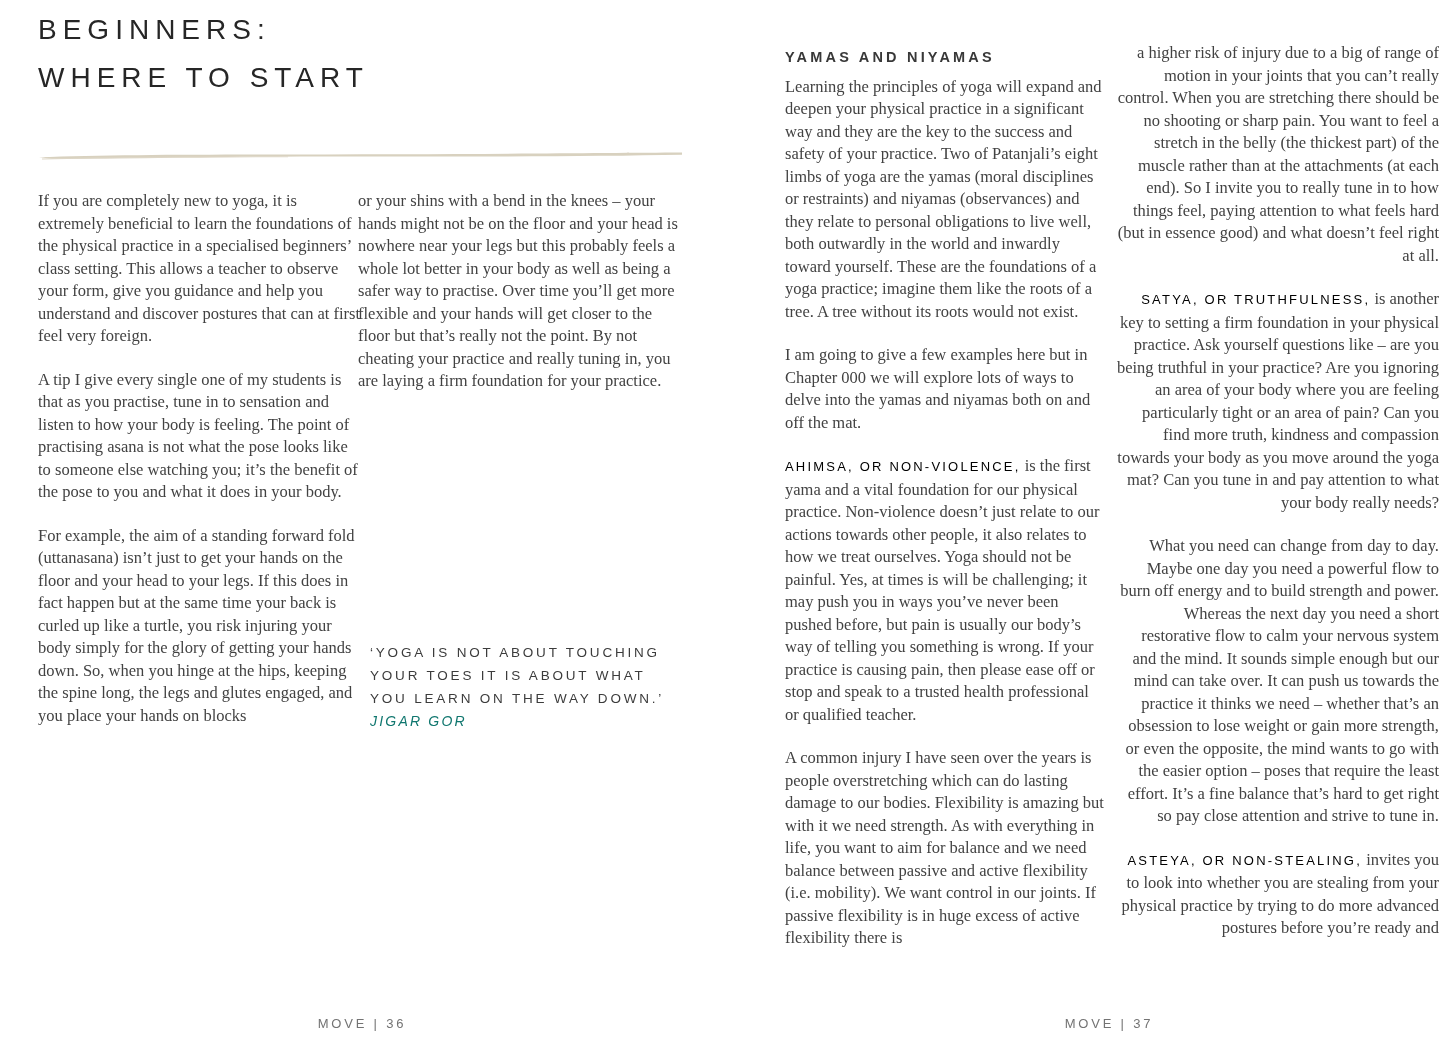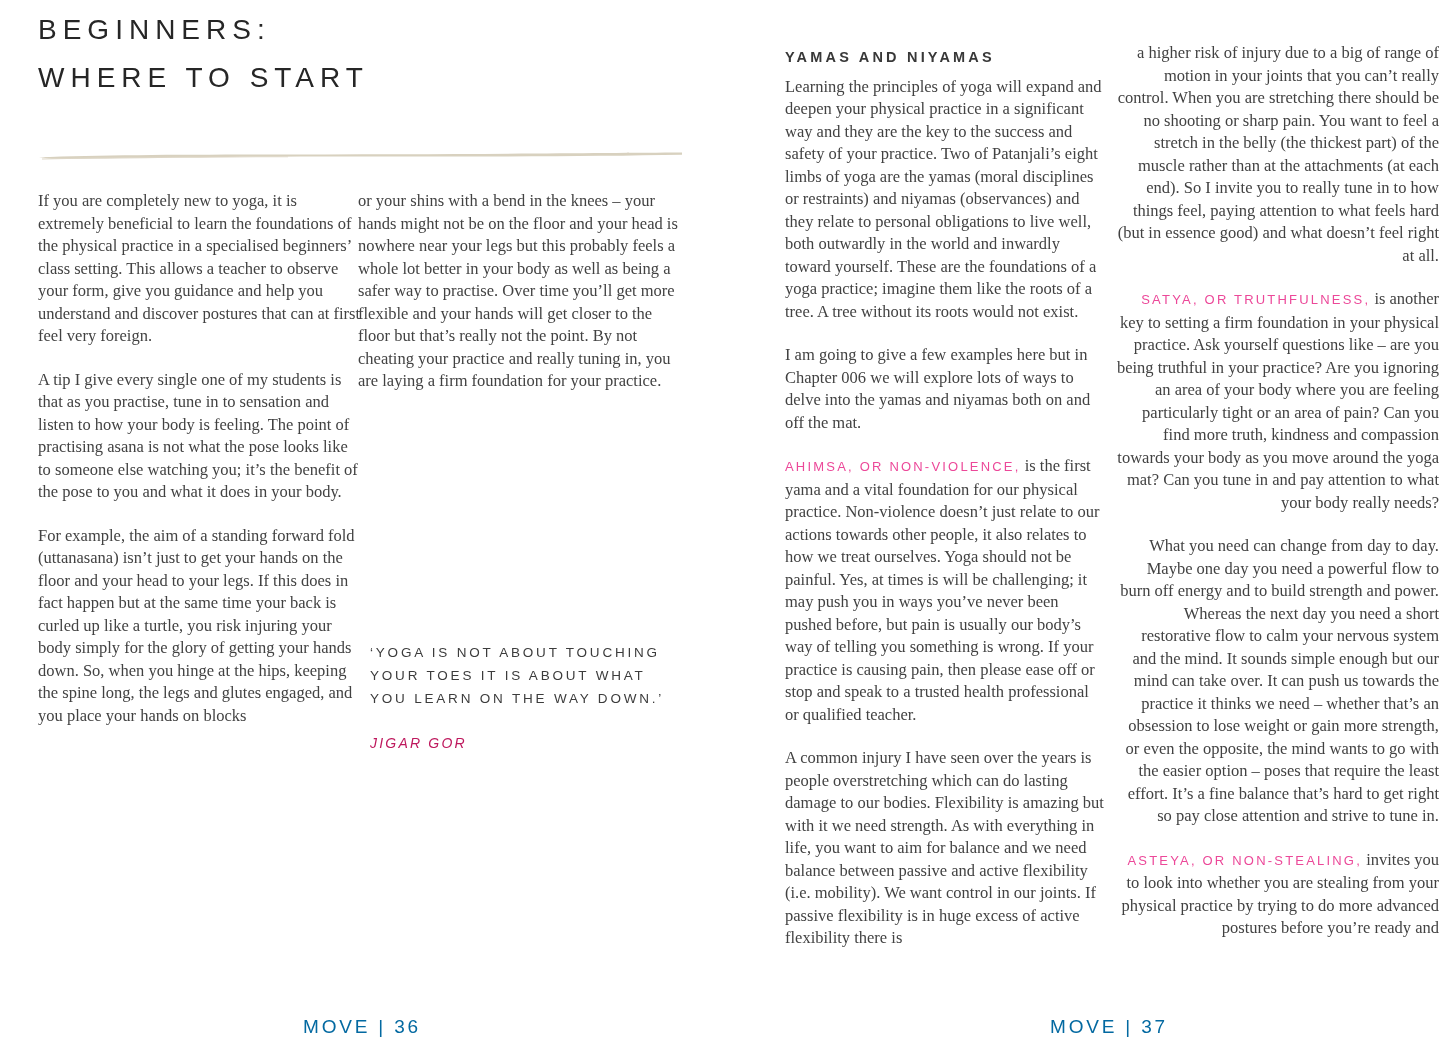--- a/index.html
+++ b/index.html
@@ -19,32 +19,32 @@
   #colL1{left:38px;top:190px;width:324px;}
   #colL2{left:358px;top:190px;width:324px;}
   #colR1{left:785px;top:46px;width:320px;}
   #colR2{left:1115px;top:42px;width:324px;text-align:right;}
   .section-heading{
     font-family:"Liberation Sans", sans-serif;font-weight:700;
     font-size:14.5px;letter-spacing:3.2px;color:#383838;margin:0 0 7px 0;
   }
   .lead{
     font-family:"Liberation Sans", sans-serif;
-    font-size:13px;letter-spacing:2.2px;color:#ec4899;
+    font-size:13px;letter-spacing:2.2px;color:#000000;
   }
   .quote{
     position:absolute;left:370px;top:641px;width:315px;text-align:left;
     font-family:"Liberation Sans", sans-serif;font-size:13.5px;
     letter-spacing:2.8px;line-height:23px;color:#3c3c3c;
   }
-  .quote-attr{margin-top:22px;font-style:italic;font-size:14px;letter-spacing:2.2px;color:#be185d;}
+  .quote-attr{font-style:italic;font-size:14px;letter-spacing:2.2px;color:#0f766e;}
   .footer{
     position:absolute;top:1016px;width:648px;text-align:center;
-    font-family:"Liberation Sans", sans-serif;font-size:19px;
-    letter-spacing:2.8px;color:#0369a1;
+    font-family:"Liberation Sans", sans-serif;font-size:13px;
+    letter-spacing:2.8px;color:#737373;
   }
   #footerL{left:38px;}
   #footerR{left:785px;}
 </style>
 </head>
 <body>
 
 <div class="spread">
 
   <header class="title">
@@ -70,21 +70,21 @@
   <div class="quote">
     <div>‘YOGA IS NOT ABOUT TOUCHING</div>
     <div>YOUR TOES IT IS ABOUT WHAT</div>
     <div>YOU LEARN ON THE WAY DOWN.’</div>
     <div class="quote-attr">JIGAR GOR</div>
   </div>
 
   <div class="col" id="colR1">
     <h2 class="section-heading">YAMAS AND NIYAMAS</h2>
     <p>Learning the principles of yoga will expand and deepen your physical practice in a significant way and they are the key to the success and safety of your practice. Two of Patanjali’s eight limbs of yoga are the yamas (moral disciplines or restraints) and niyamas (observances) and they relate to personal obligations to live well, both outwardly in the world and inwardly toward yourself. These are the foundations of a yoga practice; imagine them like the roots of a tree. A tree without its roots would not exist.</p>
-    <p>I am going to give a few examples here but in Chapter 006 we will explore lots of ways to delve into the yamas and niyamas both on and off the mat.</p>
+    <p>I am going to give a few examples here but in Chapter 000 we will explore lots of ways to delve into the yamas and niyamas both on and off the mat.</p>
     <p><span class="lead">AHIMSA, OR NON-VIOLENCE,</span><span> is the first yama and a vital foundation for our physical practice. Non-violence doesn’t just relate to our actions towards other people, it also relates to how we treat ourselves. Yoga should not be painful. Yes, at times is will be challenging; it may push you in ways you’ve never been pushed before, but pain is usually our body’s way of telling you something is wrong. If your practice is causing pain, then please ease off or stop and speak to a trusted health professional or qualified teacher.</span></p>
     <p>A common injury I have seen over the years is people overstretching which can do lasting damage to our bodies. Flexibility is amazing but with it we need strength. As with everything in life, you want to aim for balance and we need balance between passive and active flexibility (i.e. mobility). We want control in our joints. If passive flexibility is in huge excess of active flexibility there is</p>
   </div>
 
   <div class="col" id="colR2">
     <p>a higher risk of injury due to a big of range of motion in your joints that you can’t really control. When you are stretching there should be no shooting or sharp pain. You want to feel a stretch in the belly (the thickest part) of the muscle rather than at the attachments (at each end). So I invite you to really tune in to how things feel, paying attention to what feels hard (but in essence good) and what doesn’t feel right at all.</p>
     <p><span class="lead">SATYA, OR TRUTHFULNESS,</span><span> is another key to setting a firm foundation in your physical practice. Ask yourself questions like – are you being truthful in your practice?  Are you ignoring an area of your body where you are feeling particularly tight or an area of pain?  Can you find more truth, kindness and compassion towards your body as you move around the yoga mat?  Can you tune in and pay attention to what your body really needs?</span></p>
     <p>What you need can change from day to day. Maybe one day you need a powerful flow to burn off energy and to build strength and power. Whereas the next day you need a short restorative flow to calm your nervous system and the mind. It sounds simple enough but our mind can take over. It can push us towards the practice it thinks we need – whether that’s an obsession to lose weight or gain more strength, or even the opposite, the mind wants to go with the easier option – poses that require the least effort. It’s a fine balance that’s hard to get right so pay close attention and strive to tune in.</p>
     <p><span class="lead">ASTEYA, OR NON-STEALING,</span><span> invites you to look into whether you are stealing from your physical practice by trying to do more advanced postures before you’re ready and</span></p>
   </div>

